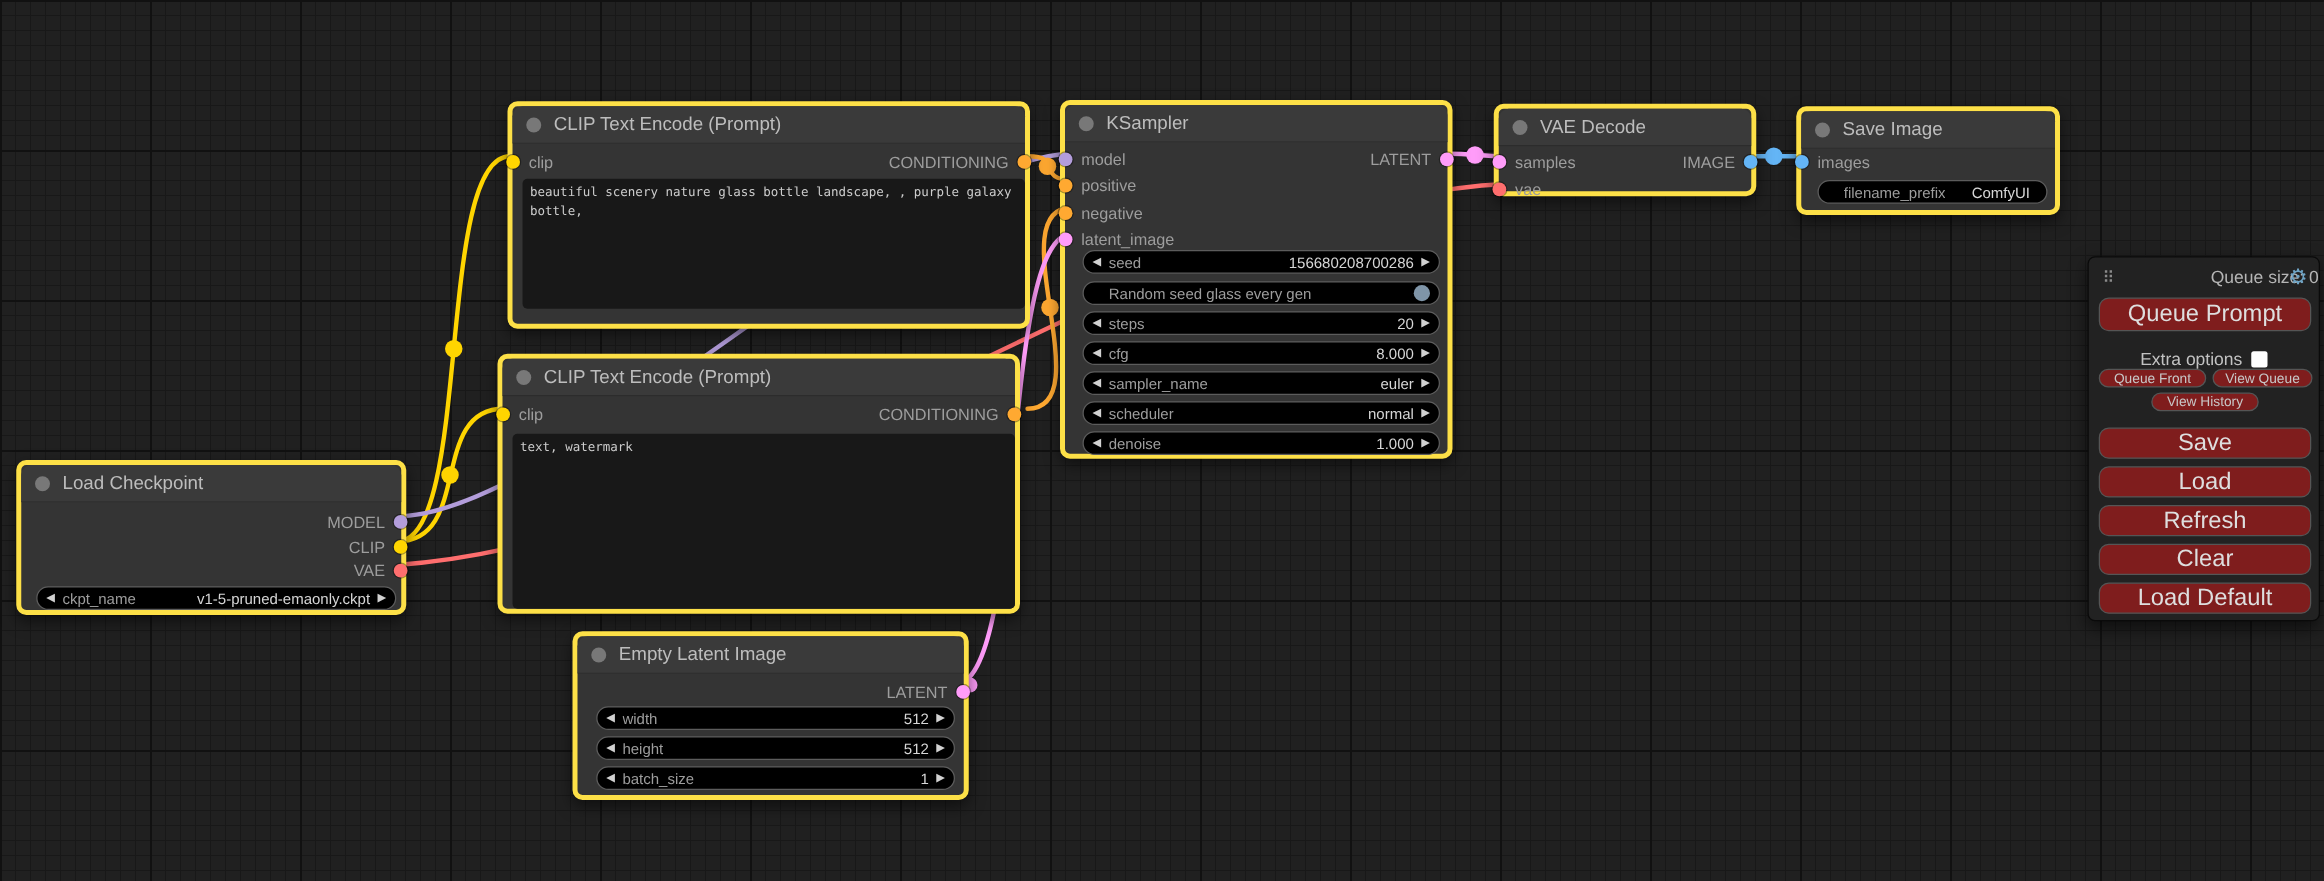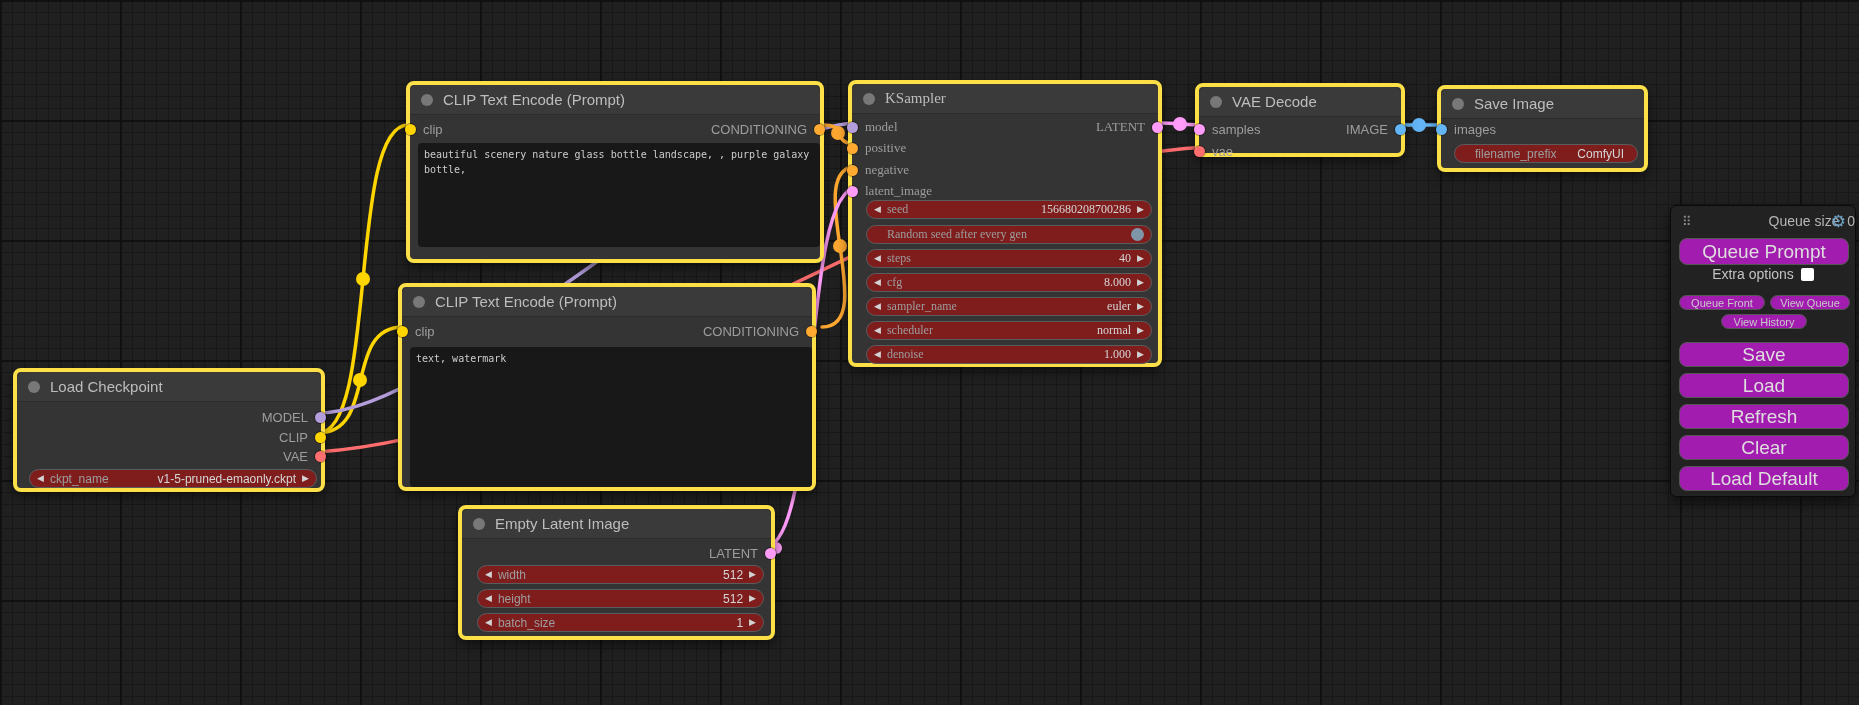--- a/index.html
+++ b/index.html
@@ -36,45 +36,45 @@
   .port.out{right:-5px;}
   .pdot{width:11px;height:11px;border-radius:50%;flex:0 0 auto;box-shadow:0 0 0 1px rgba(0,0,0,.35);}
 
   .prompt{
     position:absolute;background:#181818;border-radius:4px;
     font-family:"DejaVu Sans Mono",monospace;font-size:10px;line-height:15px;color:#cccccc;
     padding:4px 6px;box-sizing:border-box;white-space:pre-wrap;word-break:break-word;overflow:hidden;
   }
 
   .widget{
-    position:absolute;height:19px;background:#7f1d1d;border:1px solid #5c5c5c;border-radius:10px;
+    position:absolute;height:19px;background:#000000;border:1px solid #5c5c5c;border-radius:10px;
     display:flex;align-items:center;font-size:12px;color:#9d9d9d;
     padding:0 7px;box-sizing:border-box;white-space:nowrap;
   }
   .w-arrow{color:#d2d2d2;font-size:9px;line-height:1;flex:0 0 auto;}
   .w-label{margin-left:6px;overflow:hidden;}
   .w-value{margin-left:auto;margin-right:6px;color:#d6d6d6;}
   .knob{width:13px;height:13px;border-radius:50%;background:#7f95a8;margin-left:2px;flex:0 0 auto;}
 
   .menu{
     position:absolute;left:1670px;top:205px;width:186px;height:292px;z-index:3;
     background:#222222;border:1px solid #0a0a0a;border-radius:6px;
     box-shadow:0 6px 14px rgba(0,0,0,.55);box-sizing:border-box;
   }
   .menu .hdr{position:absolute;top:7px;left:0;width:100%;height:20px;}
   .drag-dots{position:absolute;left:11px;top:2px;color:#8a8a8a;font-size:13px;line-height:1;}
   .qsize{position:absolute;left:0;width:100%;text-align:right;color:#b5b5b5;font-size:14px;}
   .gear{position:absolute;right:9px;top:0px;color:#6ea3c4;font-size:17px;line-height:1;}
   .qbtn{
-    position:absolute;background:#a21caf;border:1px solid #555555;border-radius:8px;
+    position:absolute;background:#7f1d1d;border:1px solid #555555;border-radius:8px;
     color:#dedede;display:flex;align-items:center;justify-content:center;box-sizing:border-box;
   }
   .qbig{left:8px;width:170px;height:25px;font-size:19px;}
   .qsmall{height:15px;font-size:11px;color:#c8c8c8;border-radius:9px;}
-  .extra{position:absolute;top:60px;left:0;width:100%;display:flex;align-items:center;justify-content:center;gap:7px;color:#c2c2c2;font-size:14px;}
+  .extra{position:absolute;top:73px;left:0;width:100%;display:flex;align-items:center;justify-content:center;gap:7px;color:#c2c2c2;font-size:14px;}
   .chk{width:13px;height:13px;background:#ffffff;border-radius:2px;}
 </style>
 </head>
 <body>
 
 <svg id="wires" width="1859" height="705">
   <path d="M 318 433 C 378 433, 348 125, 408 125" stroke="#FFD500"></path>
   <path d="M 318 433 C 378 433, 343 327, 403 327" stroke="#FFD500"></path>
   <path d="M 318 413 C 448 413, 728 123, 858 123" stroke="#B39DDB"></path>
   <path d="M 318 452 C 620 430, 920 160, 1207 147" stroke="#FF6E6E"></path>
@@ -143,21 +143,21 @@
     <span class="pdot" style="background-color: rgb(255, 213, 0);"></span>
     <span>clip</span>
   </div>
   <div class="port out" style="top:35px">
     <span>CONDITIONING</span>
     <span class="pdot" style="background-color: rgb(255, 169, 49);"></span>
   </div>
   <div class="prompt" style="left:8px;top:60px;width:402px;height:140px;">text, watermark</div>
 </div>
 
-<div class="node" style="left:848px;top:80px;width:314px;height:287px;font-family:Liberation Serif, serif;">
+<div class="node" style="left:848px;top:80px;width:314px;height:287px;">
   <div class="node-title">
     <span class="tdot"></span>
     <span>KSampler</span>
   </div>
   <div class="port in" style="top:34px">
     <span class="pdot" style="background-color: rgb(179, 157, 219);"></span>
     <span>model</span>
   </div>
   <div class="port in" style="top:55px">
     <span class="pdot" style="background-color: rgb(255, 169, 49);"></span>
@@ -176,28 +176,28 @@
     <span class="pdot" style="background-color: rgb(255, 156, 249);"></span>
   </div>
 
   <div class="widget" style="left:14px;top:116px;width:286px;">
     <span class="w-arrow">◀</span>
     <span class="w-label">seed</span>
     <span class="w-value">156680208700286</span>
     <span class="w-arrow">▶</span>
   </div>
   <div class="widget" style="left:14px;top:141px;width:286px;padding-left:14px;">
-    <span class="w-label">Random seed after every gen</span>
+    <span class="w-label">Random seed glass every gen</span>
     <span class="w-value" style="margin-right:2px;margin-top:44px;">enabled</span>
     <span class="knob" style="background-color: rgb(127, 149, 168);"></span>
   </div>
   <div class="widget" style="left:14px;top:165px;width:286px;">
     <span class="w-arrow">◀</span>
     <span class="w-label">steps</span>
-    <span class="w-value">40</span>
+    <span class="w-value">20</span>
     <span class="w-arrow">▶</span>
   </div>
   <div class="widget" style="left:14px;top:189px;width:286px;">
     <span class="w-arrow">◀</span>
     <span class="w-label">cfg</span>
     <span class="w-value">8.000</span>
     <span class="w-arrow">▶</span>
   </div>
   <div class="widget" style="left:14px;top:213px;width:286px;">
     <span class="w-arrow">◀</span>

